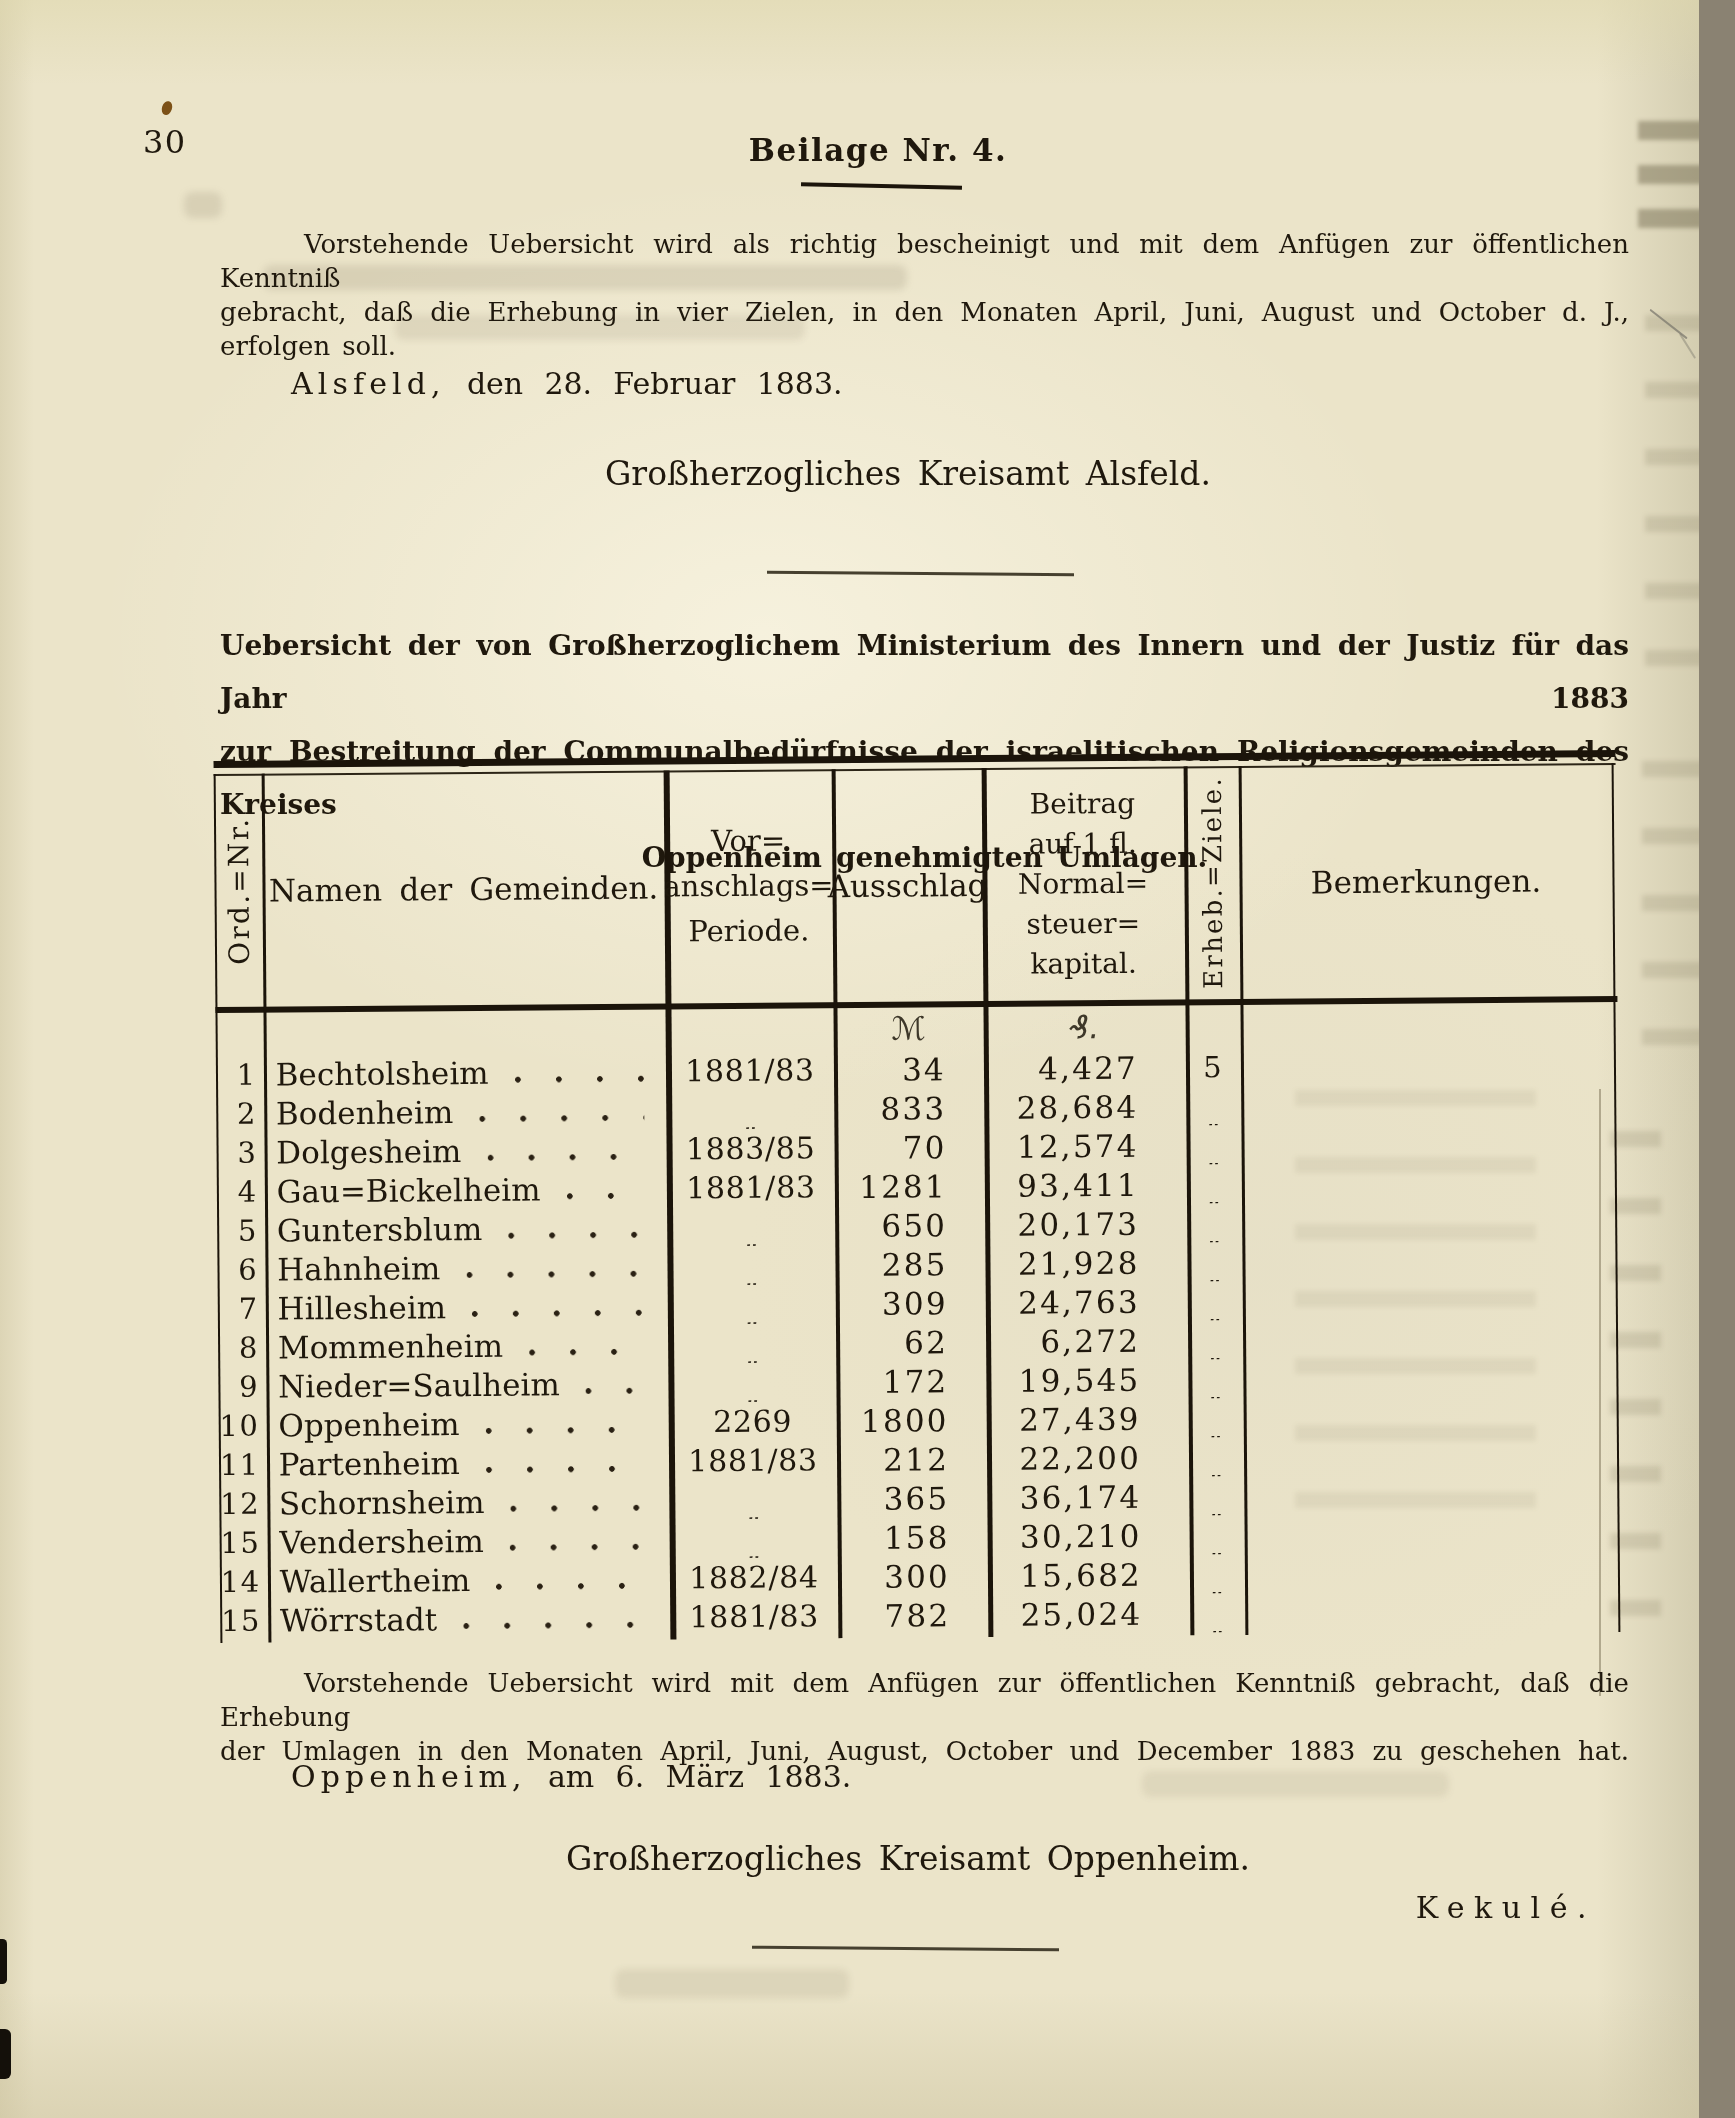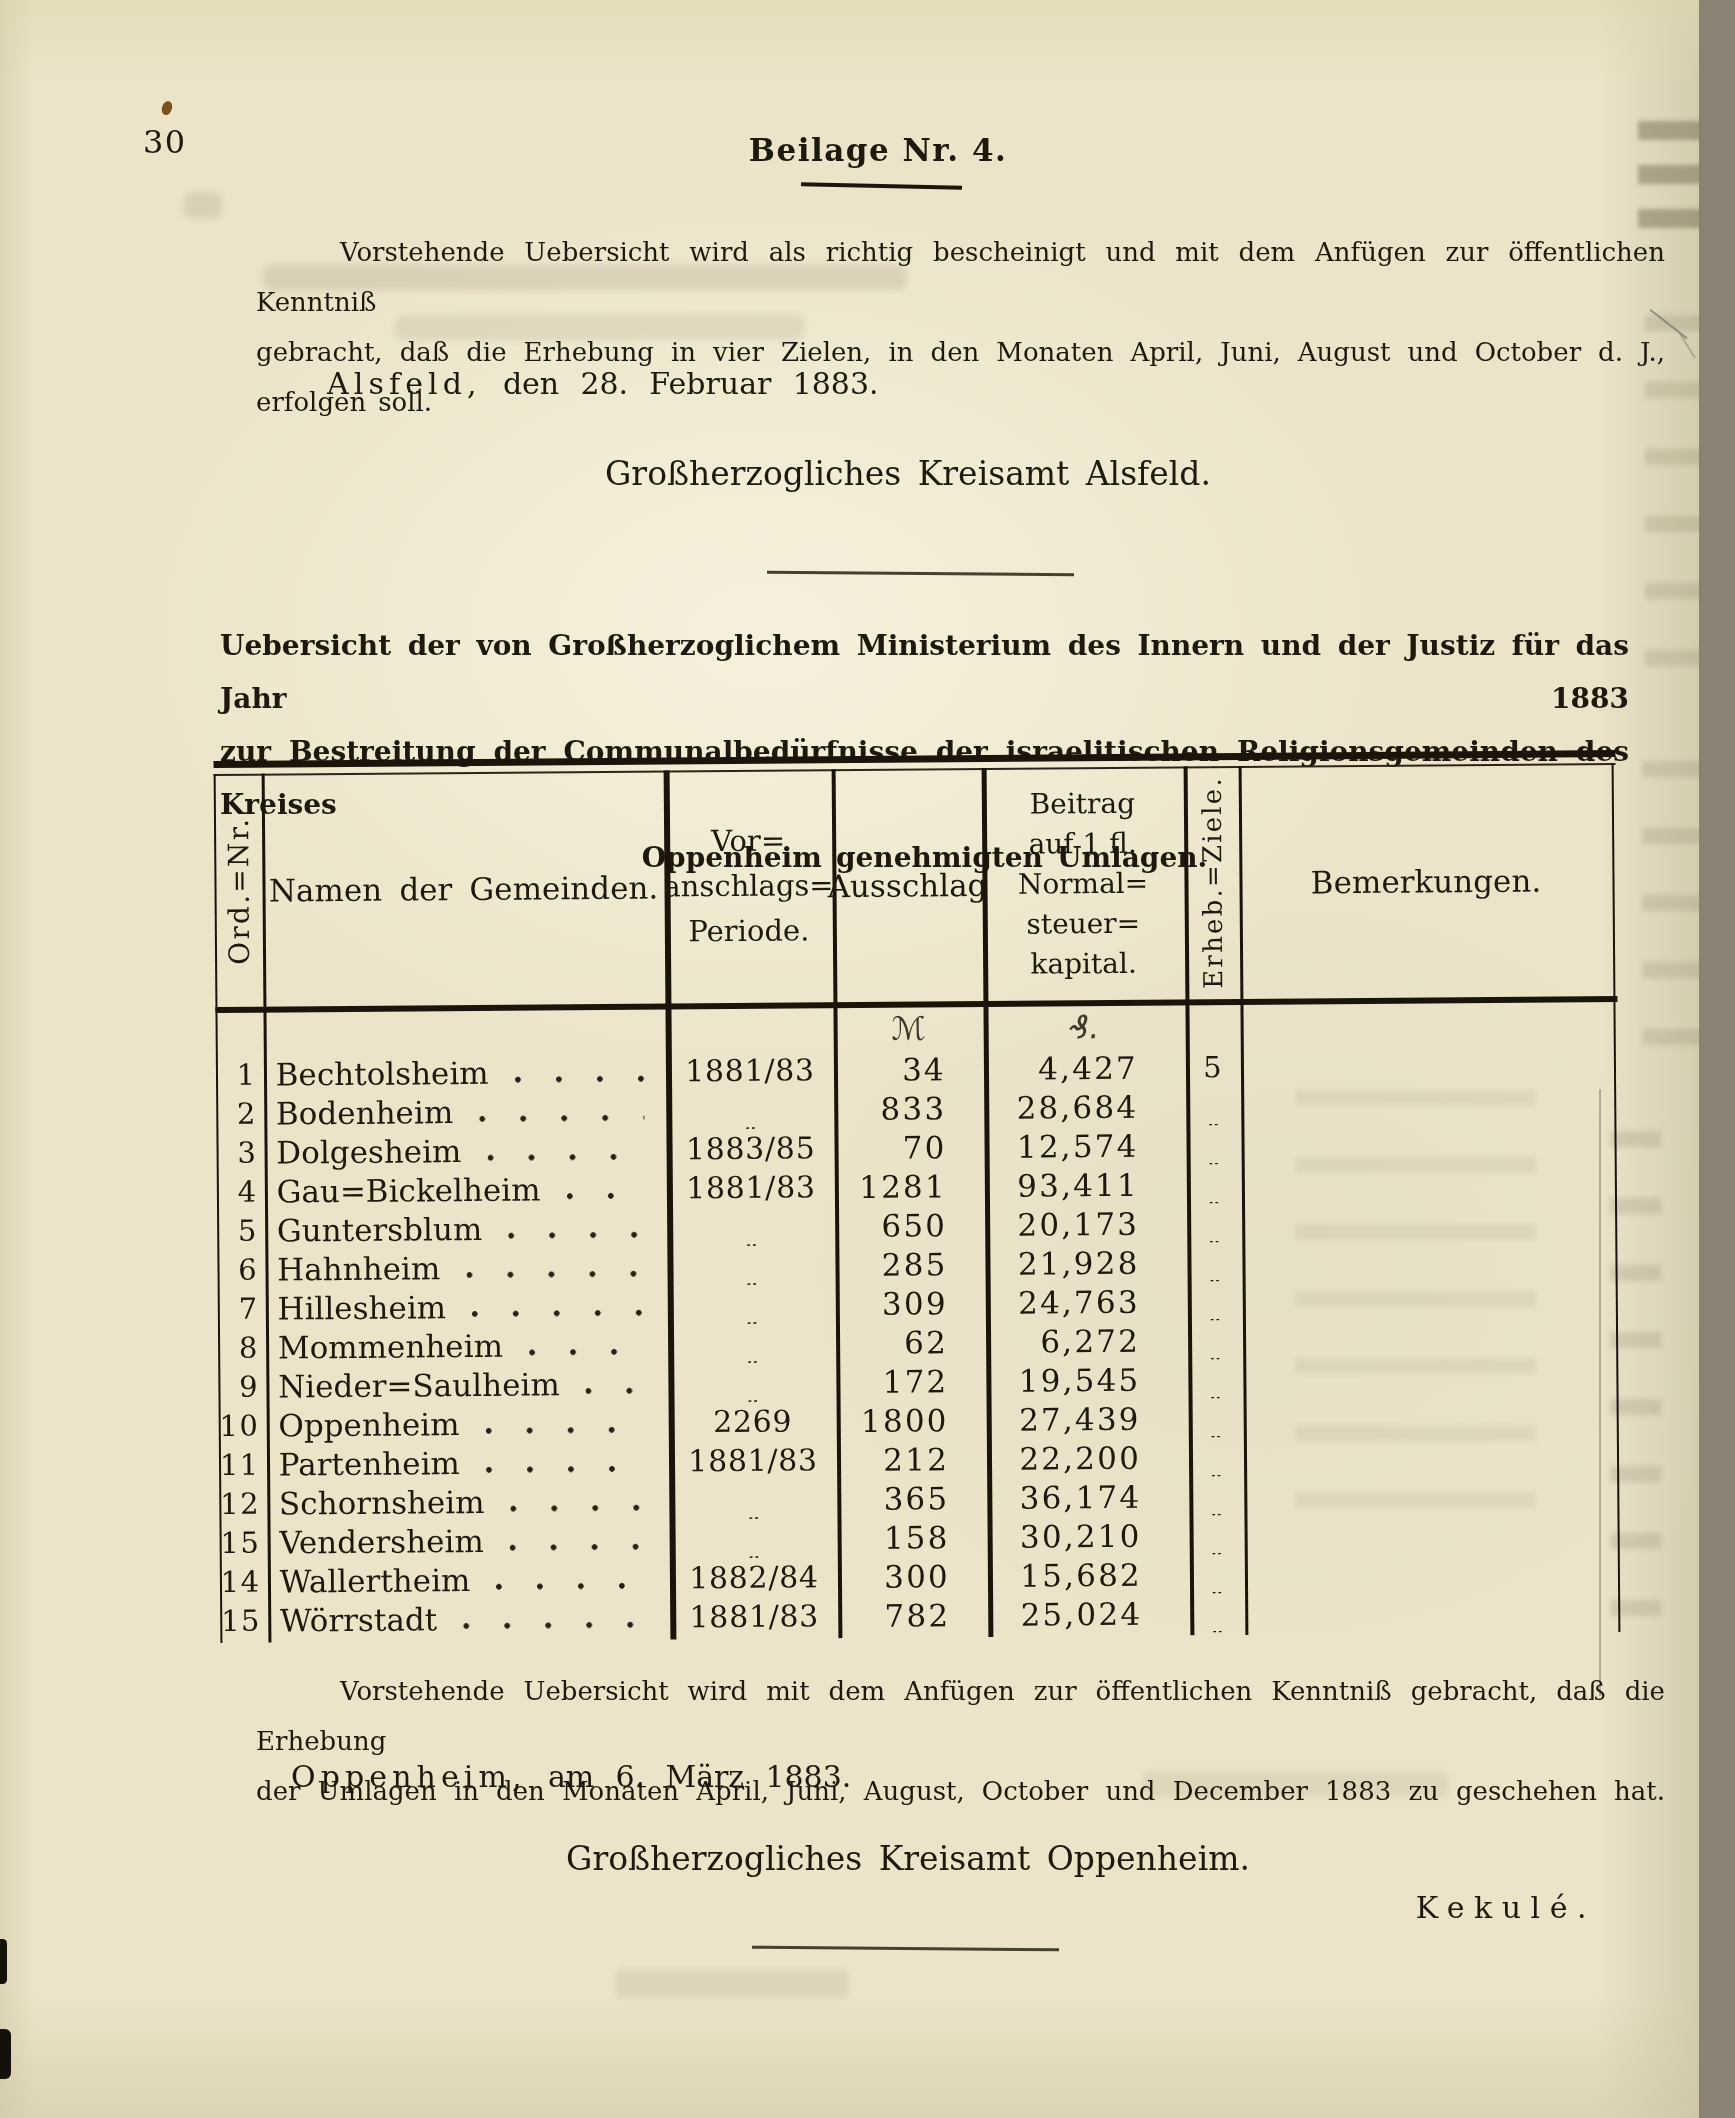--- a/index.html
+++ b/index.html
@@ -16,28 +16,28 @@
       linear-gradient(90deg,  rgba(203,194,158,.45) 0%, rgba(203,194,158,0) 2%),
       linear-gradient(270deg, rgba(192,186,156,.55) 0%, rgba(192,186,156,0) 6%);
   }
   .abs{position:absolute;}
 
   
   .pageno{left:143px; top:123px; font-size:32px; letter-spacing:1.5px;}
   .beilage{left:695px; top:132px; width:366px; text-align:center; font-size:31px; font-weight:bold; letter-spacing:1.5px;}
   .beilage-rule{left:801px; top:184px; width:161px; height:3.7px; background:#1c150b; transform:rotate(1.2deg);}
 
-  .para{left:220px; width:1409px; font-size:26px; line-height:50px; word-spacing:3.7px;margin-left:36px;}
+  .para{left:220px; width:1409px; font-size:26px; line-height:34px; word-spacing:3.7px;}
   .para .jline{text-align:justify; text-align-last:justify;}
   .para .indent{text-indent:84px;}
   .p1{top:227px;}
   .p2{top:1666px;}
 
   .dateline{left:291px; font-size:30px; word-spacing:11.7px;}
-  .d1{top:366px;margin-left:36px;} .d2{top:1759px;}
+  .d1{top:366px;} .d2{top:1759px;}
   .sperr{letter-spacing:5.1px;}
 
   .authority{left:220px; width:1376px; text-align:center; font-weight:normal; font-size:33px; word-spacing:5.9px;}
   .a1{top:454px;} .a2{top:1839px;}
   .signature{left:220px; width:1376px; text-align:center; font-size:30px; letter-spacing:9.5px;}
   .s1{top:505px;} .s2{top:1890px;text-align:right;}
   .midrule{width:307px; height:2.9px; background:#46402f;}
   .r1{left:767px; top:572px; transform:rotate(.5deg);}
   .r2{left:752px; top:1947px; transform:rotate(.5deg);}
 

